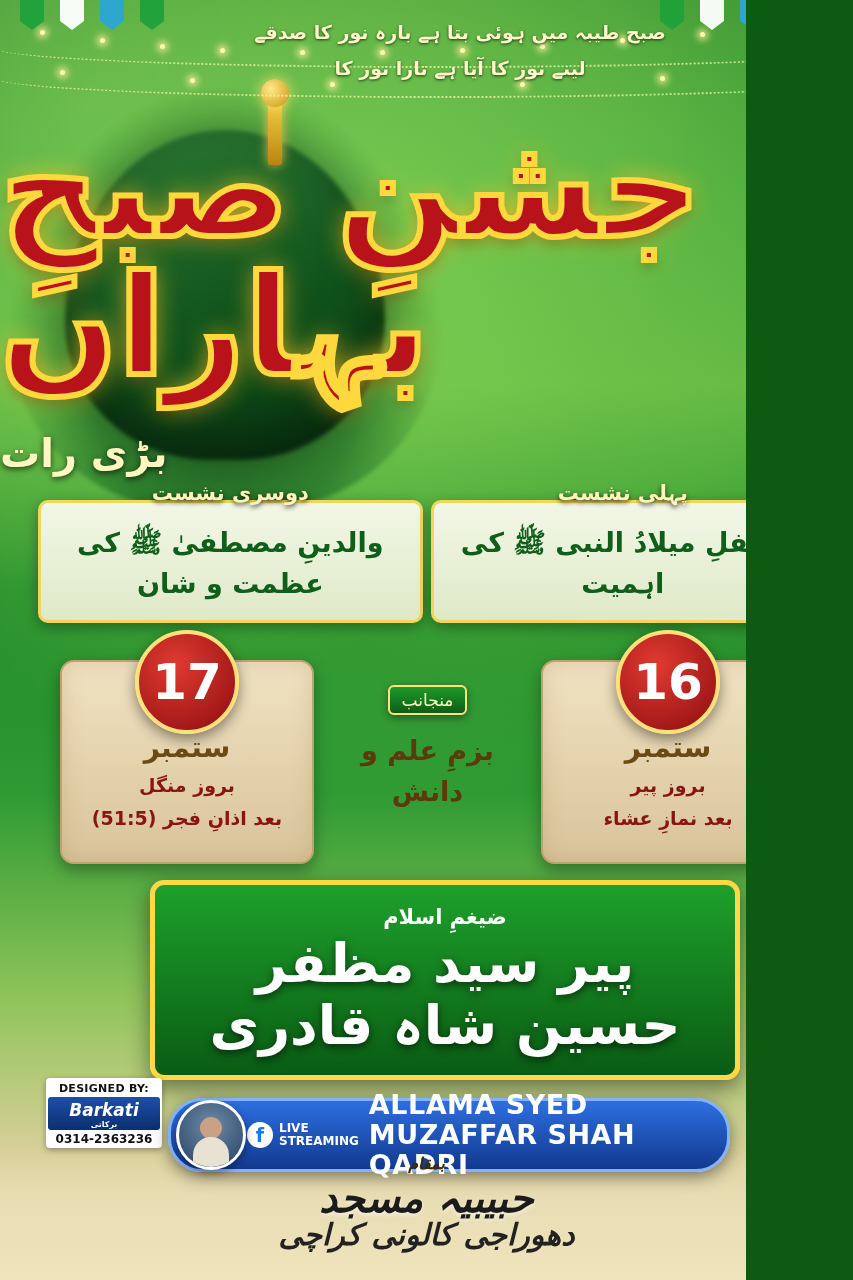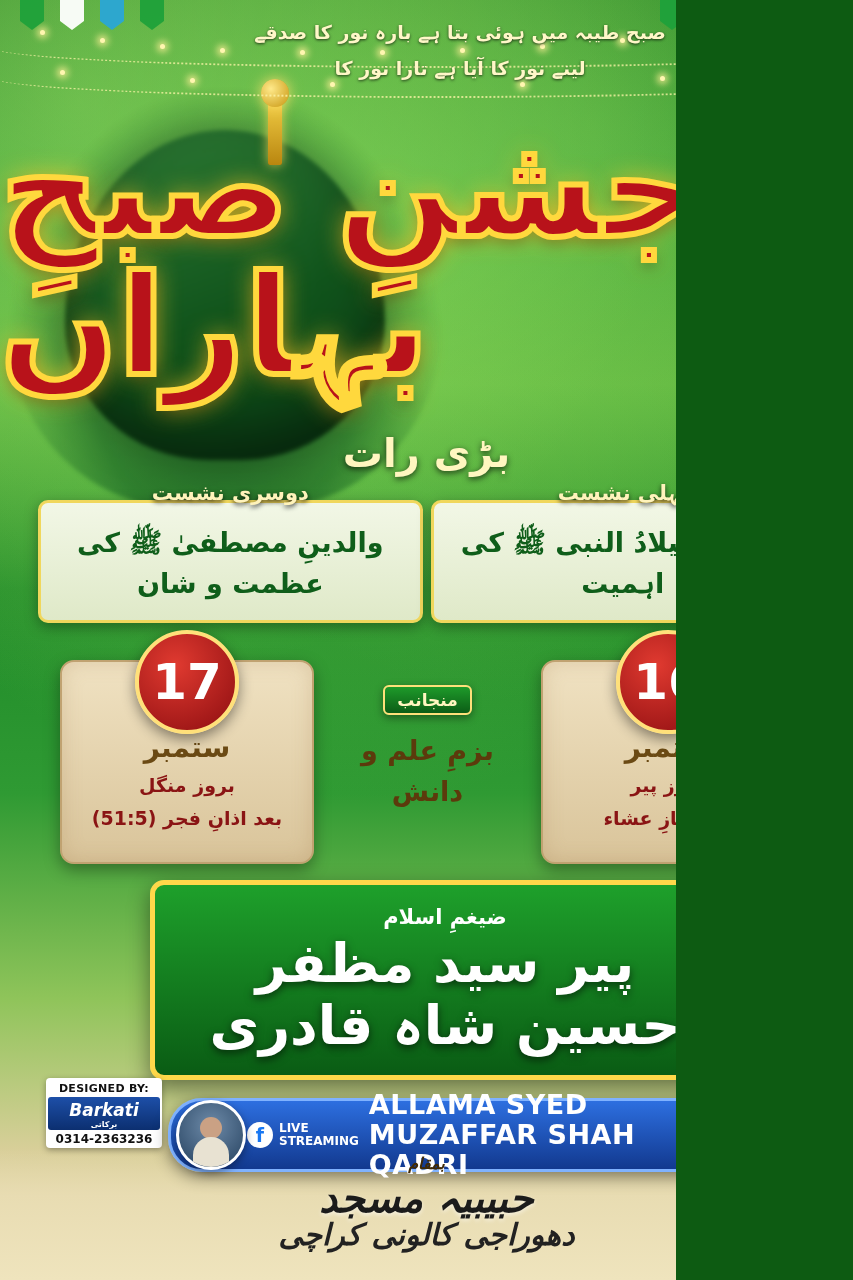--- a/index.html
+++ b/index.html
@@ -4,21 +4,21 @@
 <style>
   html,body{margin:0;padding:0;}
   body{
     width:853px;height:1280px;
     font-family:"DejaVu Sans", sans-serif;
     background:#0d5b12;
     overflow:hidden;
   }
   .poster{
     position:relative;
-    width:676px;height:1280px;
+    width:746px;height:1280px;
     overflow:hidden;
     background:
       radial-gradient(circle at 50% 18%, rgba(140,220,90,.55) 0%, rgba(22,110,30,0) 52%),
       radial-gradient(circle at 12% 8%, rgba(170,230,110,.45) 0%, rgba(20,100,28,0) 45%),
       radial-gradient(circle at 88% 10%, rgba(120,200,80,.40) 0%, rgba(18,95,26,0) 45%),
       linear-gradient(180deg,#1c7a22 0%,#2e9430 14%,#58b03c 30%,#1f8a28 46%,#2f9a33 62%,#8fc45a 78%,#d9cf9a 90%,#e7dbb0 100%);
   }
   
   .dome{
     position:absolute;left:10px;top:90px;width:430px;height:420px;
@@ -70,21 +70,21 @@
     position:absolute;left:0;top:120px;width:853px;text-align:left;
   }
   .title-main{
     font-size:138px;line-height:1;font-weight:bold;
     color:#b8121a;
     -webkit-text-stroke:6px #ffd83d;
     text-shadow:0 0 26px rgba(255,200,40,.85), 0 6px 14px rgba(0,0,0,.45);
     letter-spacing:4px;
   }
   .title-sub{
-    position:absolute;left:0;top:430px;width:853px;text-align:center;
+    position:absolute;left:0;top:430px;width:853px;text-align:left;
     font-size:40px;font-weight:bold;color:#fff6c0;
     text-shadow:0 2px 6px rgba(0,0,0,.7);
     letter-spacing:6px;
   }
   .sessions{
     position:absolute;left:38px;top:500px;width:777px;
     display:flex;gap:8px;justify-content:space-between;
   }
   .session{
     position:relative;flex:1;
@@ -131,21 +131,21 @@
     display:flex;align-items:center;justify-content:center;
     box-shadow:0 5px 14px rgba(0,0,0,.45);
   }
   .center-note{
     position:absolute;left:50%;top:55px;transform:translateX(-50%);
     width:210px;text-align:center;
   }
   .center-note .ribbon{
     display:inline-block;background:linear-gradient(180deg,#1e9a2a,#0c5d16);
     border:2px solid #ffe07a;border-radius:6px;color:#fff6c0;
-    font-size:17px;font-weight:bold;padding:3px 12px;
+    font-size:17px;font-weight:normal;padding:3px 12px;
     box-shadow:0 3px 8px rgba(0,0,0,.4);
   }
   .center-note .l1{font-size:27px;font-weight:bold;color:#5c3a0c;margin-top:16px;line-height:1.5;}
   .speaker-box{
     position:absolute;left:150px;top:880px;width:560px;
     background:linear-gradient(180deg,#1ea02b,#0a5c14);
     border:5px solid #ffd84a;
     border-radius:14px;
     padding:14px 10px 18px;
     text-align:center;

